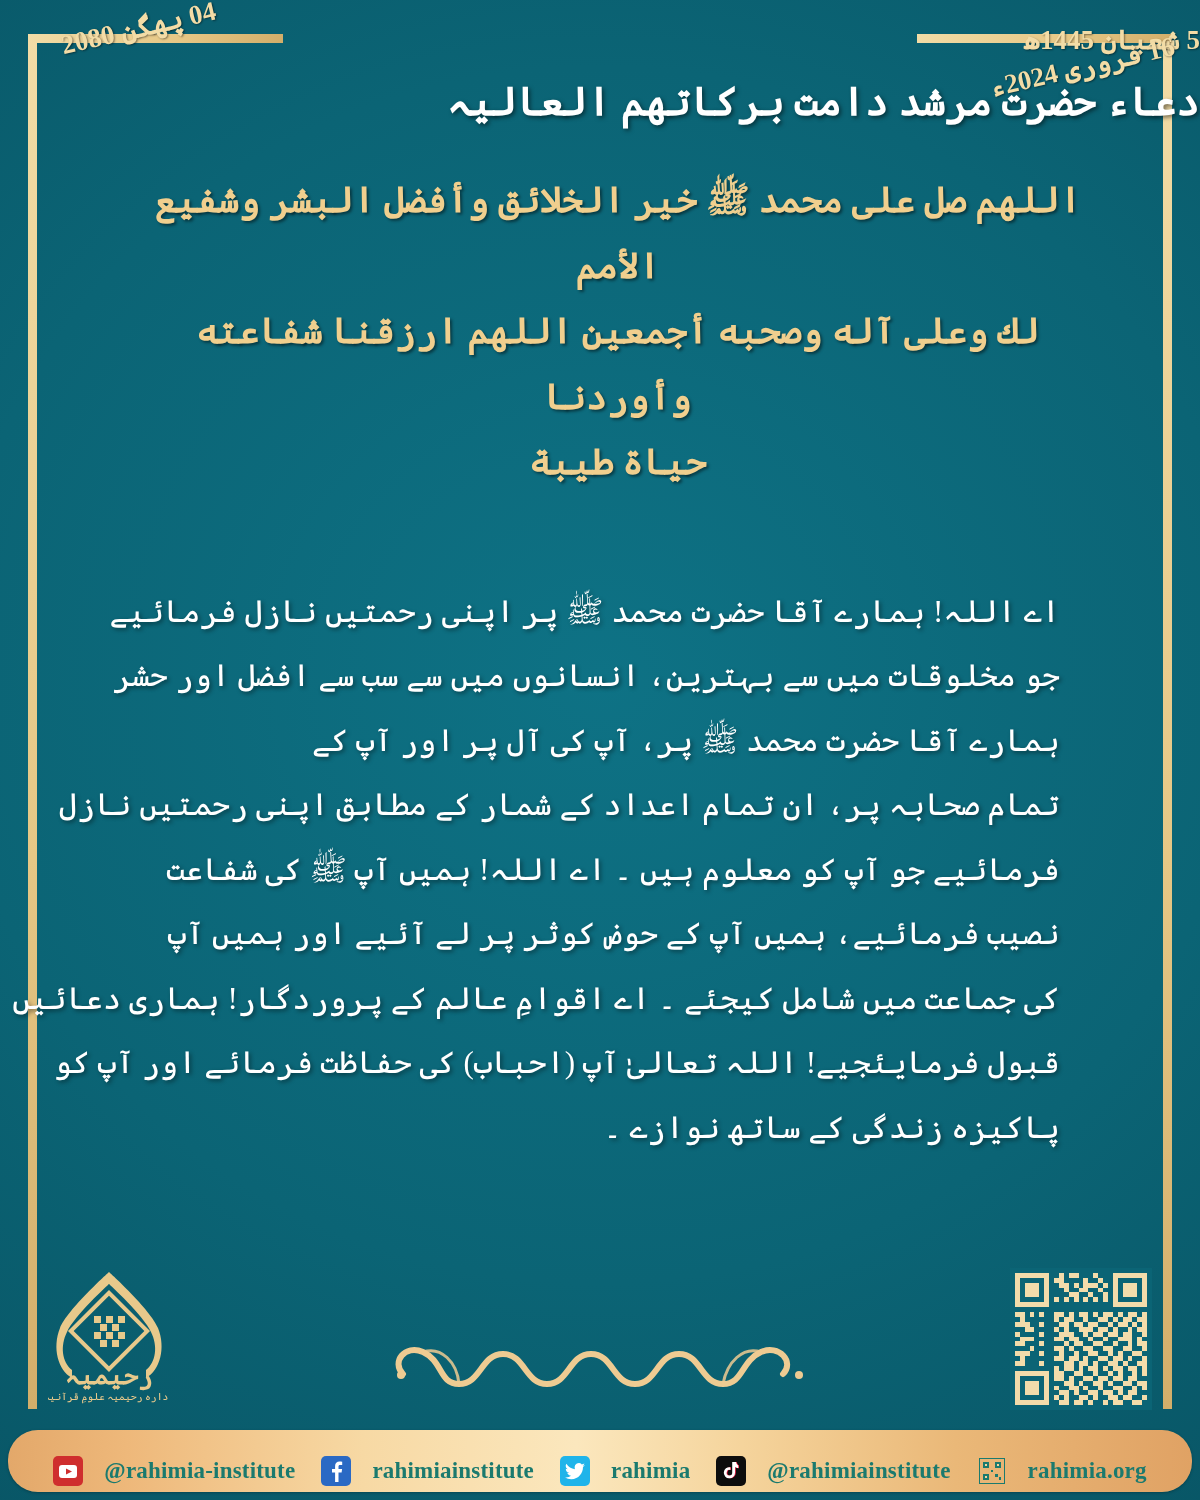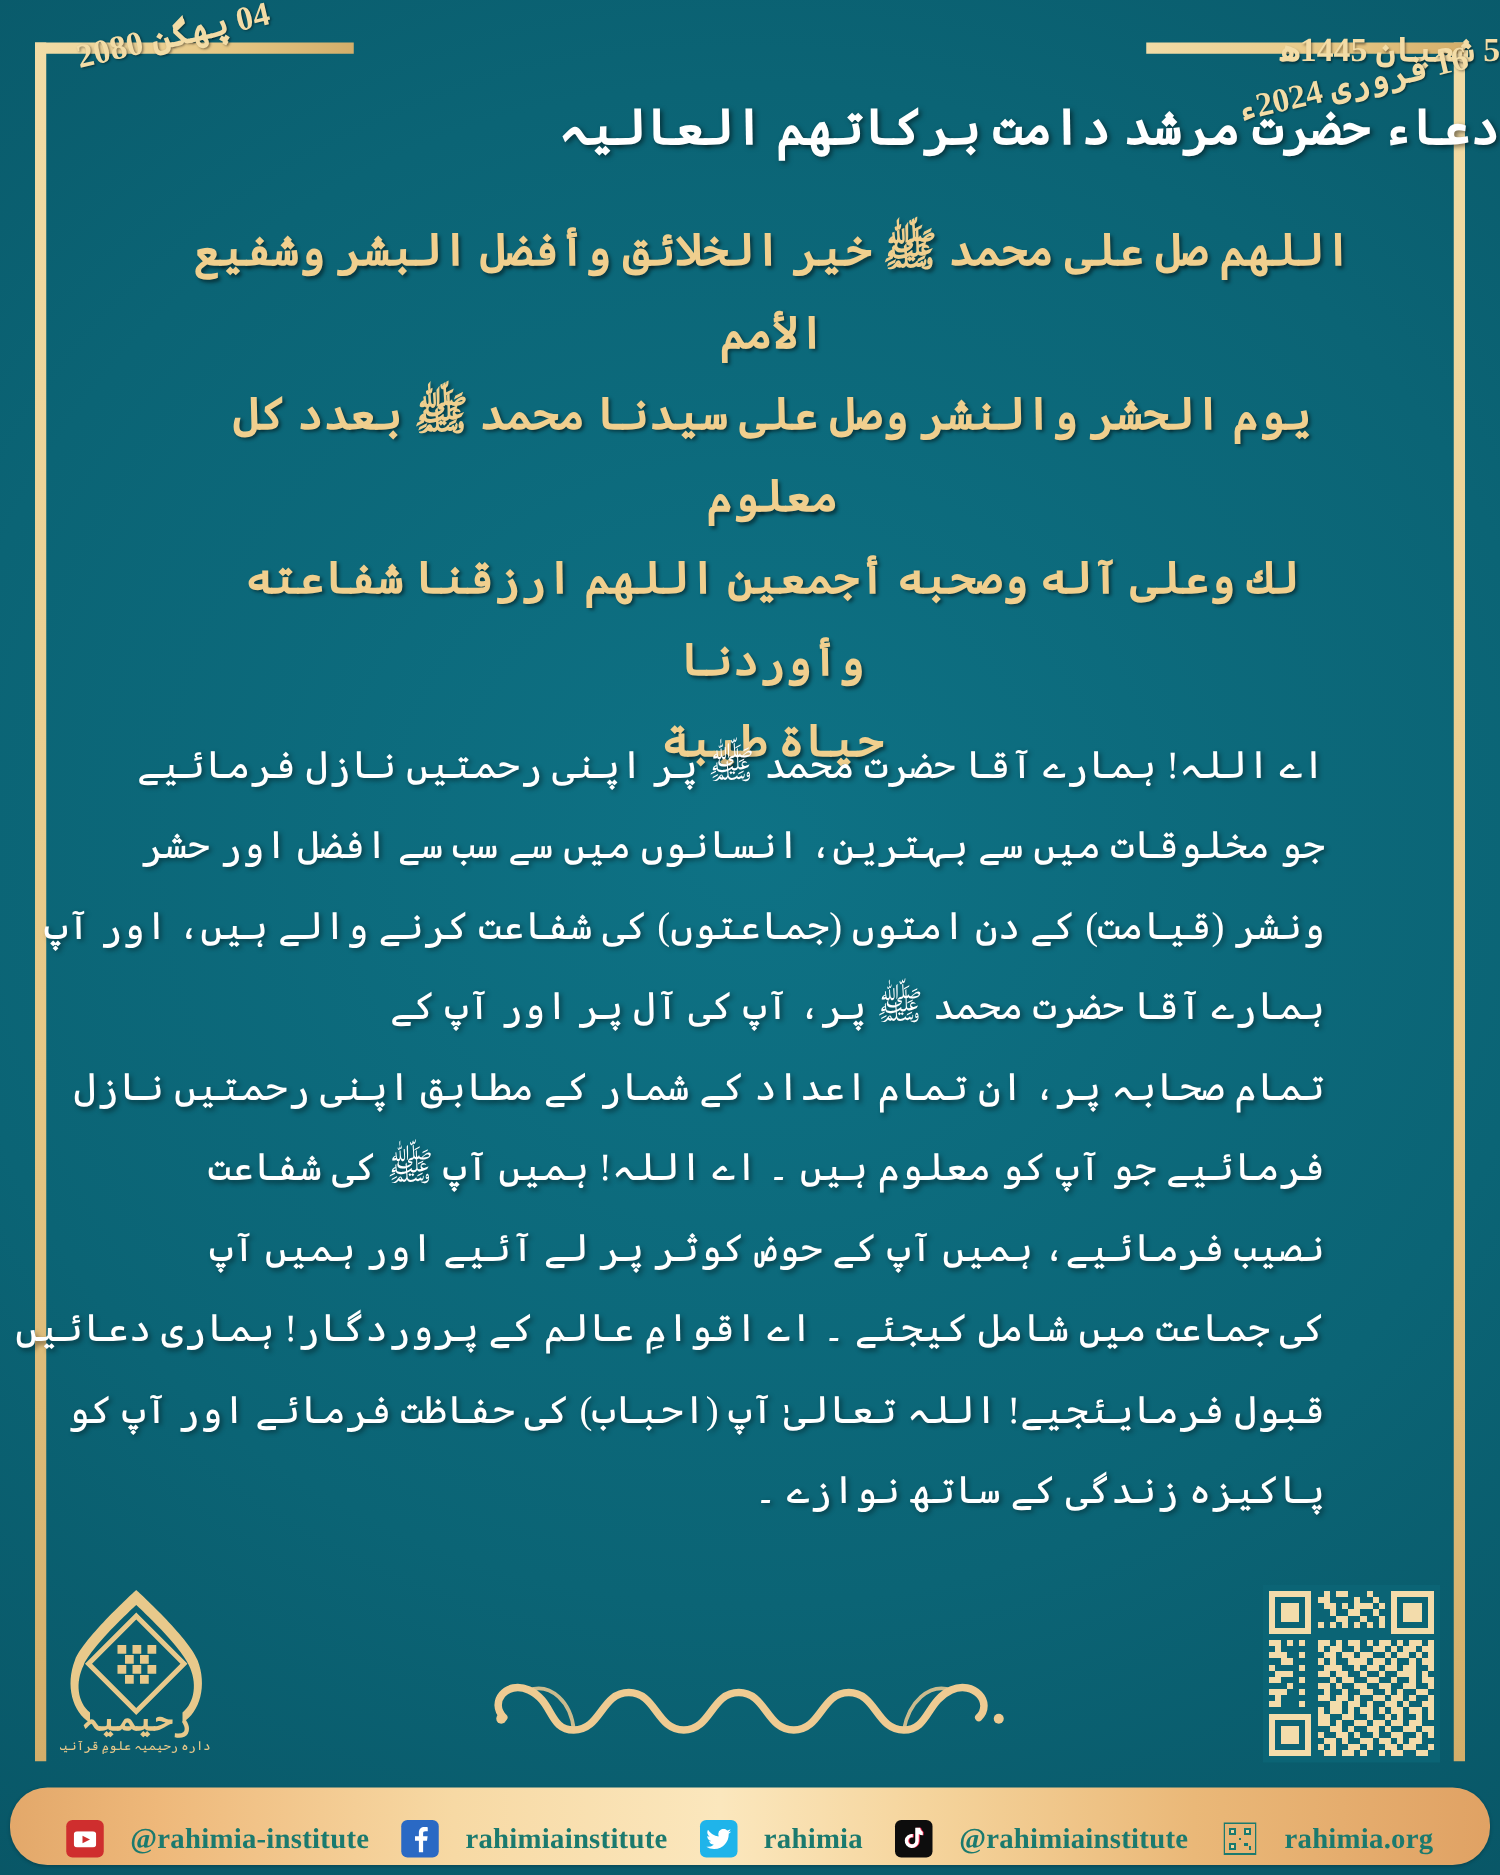--- a/index.html
+++ b/index.html
@@ -221,29 +221,27 @@
   </div>
 
   <div class="date-left">04 پھگن 2080</div>
   <div class="date-center">5 شعبان 1445ھ</div>
   <div class="date-right">16 فروری 2024ء</div>
 
   <div class="main-title">دعاء حضرت مرشد دامت بركاتهم العالیہ</div>
 
   <div class="arabic-dua">
     <span class="ln">اللهم صل على محمد ﷺ خير الخلائق وأفضل البشر وشفيع الأمم</span>
-    <span class="ln">يوم الحشر والنشر وصل على سيدنا محمد ﷺ بعدد كل معلوم</span>
     <span class="ln">لك وعلى آله وصحبه أجمعين اللهم ارزقنا شفاعته وأوردنا</span>
     <span class="ln">حياة طيبة</span>
   </div>
 
   <div class="urdu-body">
     <span class="ln">اے اللہ! ہمارے آقا حضرت محمد ﷺ پر اپنی رحمتیں نازل فرمائیے</span>
     <span class="ln">جو مخلوقات میں سے بہترین، انسانوں میں سے سب سے افضل اور حشر</span>
-    <span class="ln">ونشر (قیامت) کے دن امتوں (جماعتوں) کی شفاعت کرنے والے ہیں، اور آپ</span>
     <span class="ln">ہمارے آقا حضرت محمد ﷺ پر، آپ کی آل پر اور آپ کے</span>
     <span class="ln">تمام صحابہ پر، ان تمام اعداد کے شمار کے مطابق اپنی رحمتیں نازل</span>
     <span class="ln">فرمائیے جو آپ کو معلوم ہیں ۔ اے اللہ! ہمیں آپ ﷺ کی شفاعت</span>
     <span class="ln">نصیب فرمائیے، ہمیں آپ کے حوض کوثر پر لے آئیے اور ہمیں آپ</span>
     <span class="ln">کی جماعت میں شامل کیجئے ۔ اے اقوامِ عالم کے پروردگار! ہماری دعائیں</span>
     <span class="ln">قبول فرمایئجیے! اللہ تعالیٰ آپ (احباب) کی حفاظت فرمائے اور آپ کو</span>
     <span class="ln">پاکیزہ زندگی کے ساتھ نوازے ۔</span>
   </div>
 
   <div class="logo">

